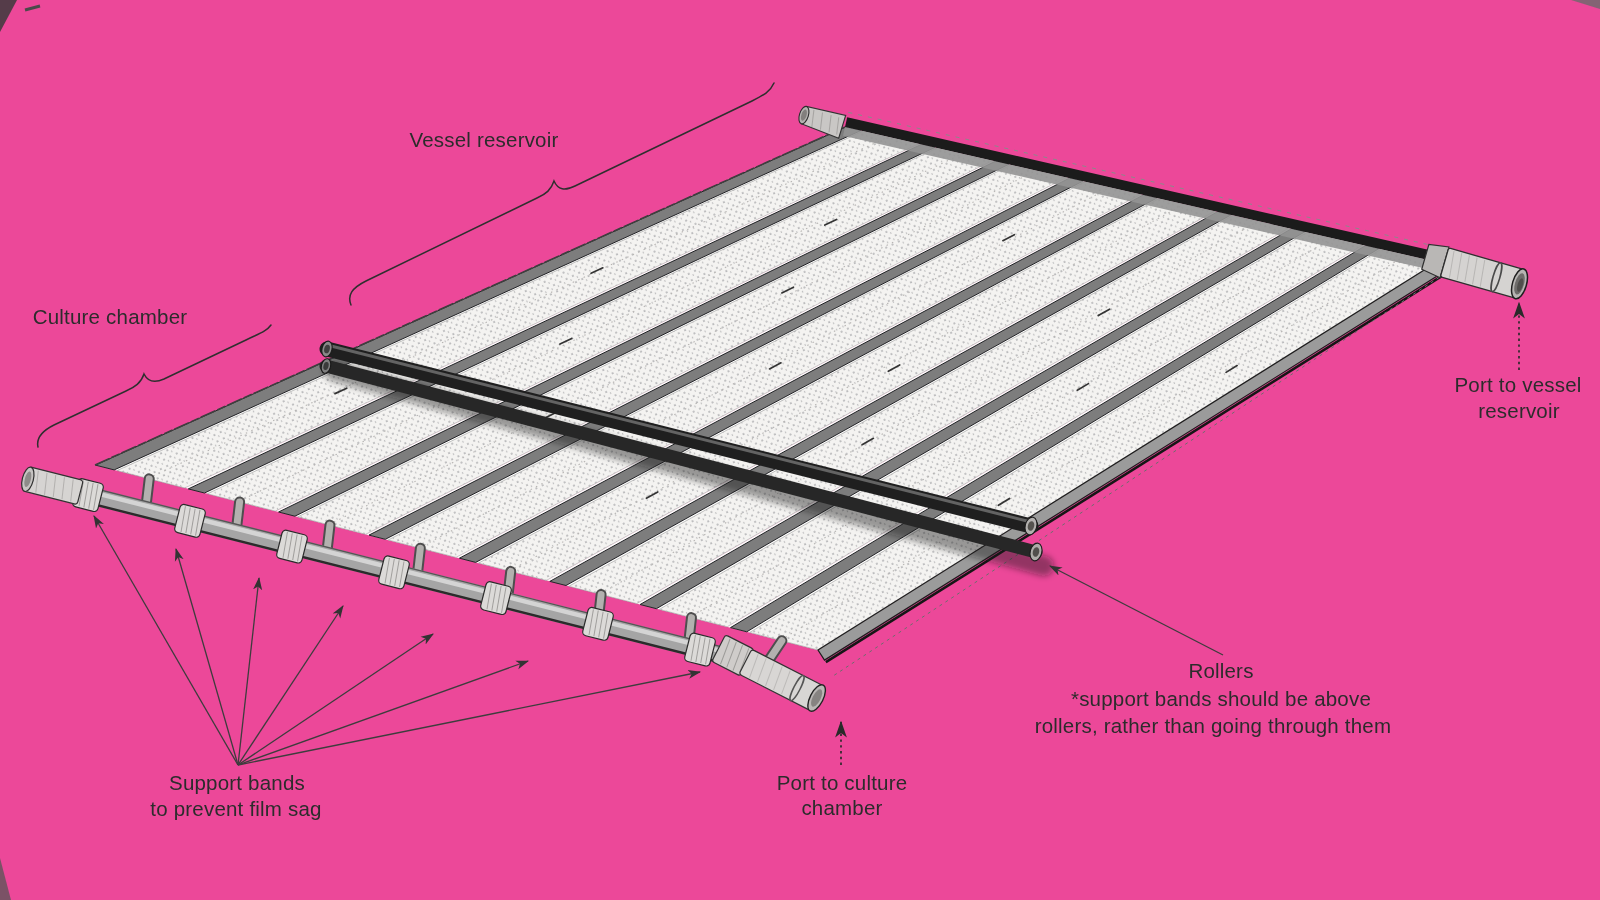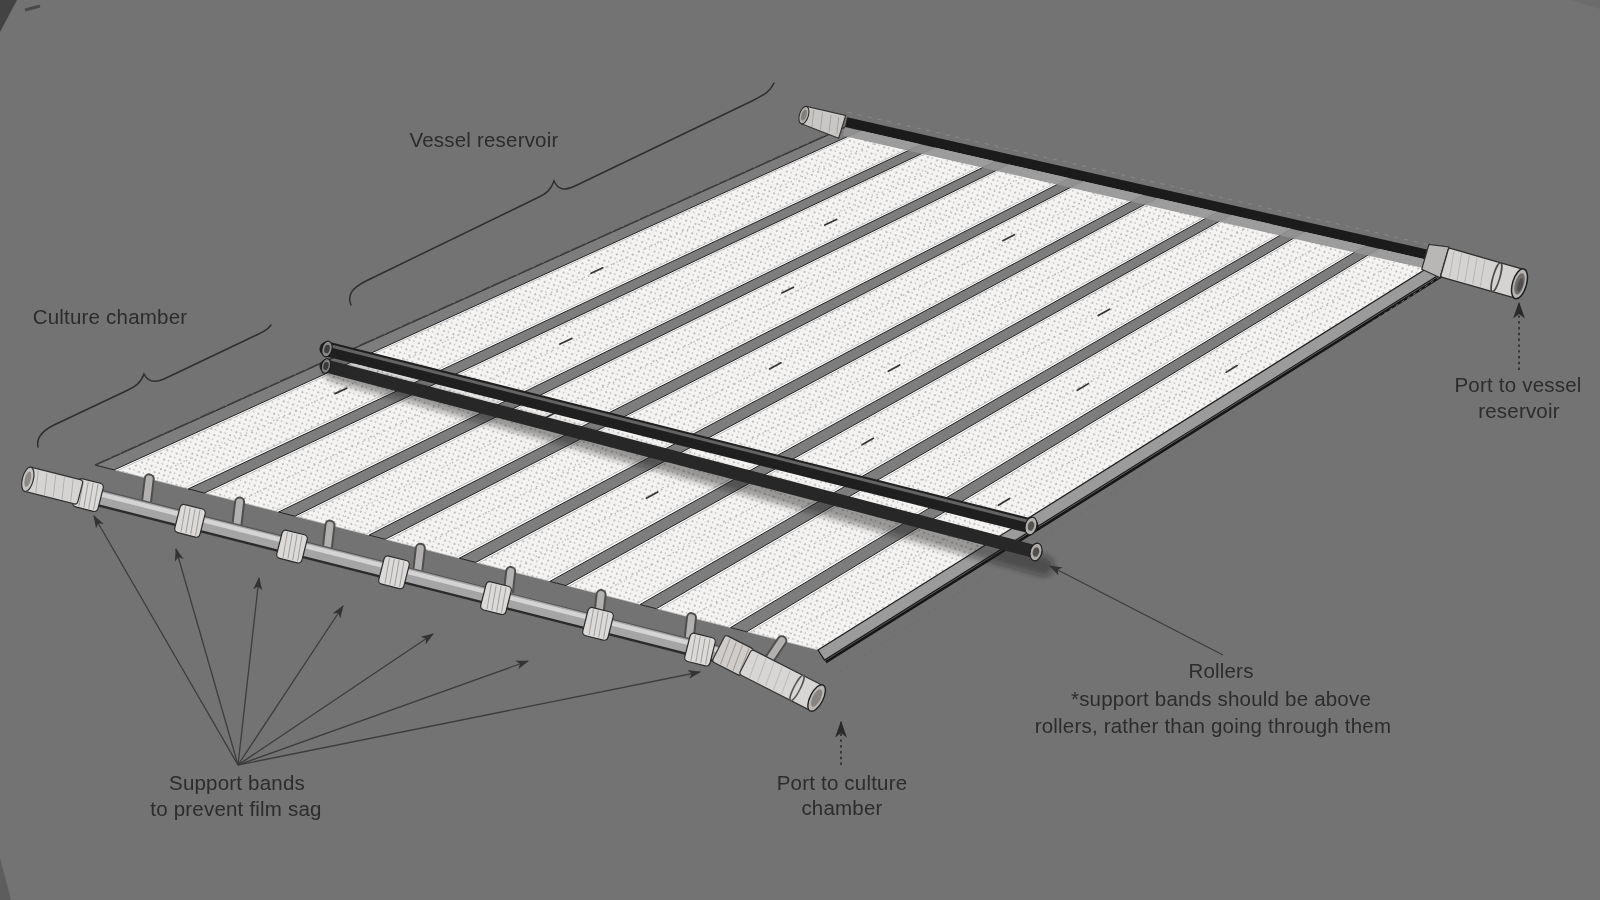--- a/index.html
+++ b/index.html
@@ -1,18 +1,18 @@
 <!DOCTYPE html>
 <html><head>
 <meta charset="utf-8">
 <style>
   html,body{margin:0;padding:0;background:#e8e8e8;}
   .canvas{
     position:relative;width:1600px;height:900px;overflow:hidden;
-    background:#737373;
+    background:#ec4899;
     font-family:"Liberation Sans", sans-serif;
   }
   svg text{
     font-family:"Liberation Sans", sans-serif;
     font-size:20.5px;
     fill:#2c2c2c;
     letter-spacing:0.2px;
   }
   .ann-line{stroke:#3d3d3d;stroke-width:1.3;fill:none;}
   .ann-dotted{stroke:#2b2b2b;stroke-width:1.7;fill:none;stroke-dasharray:2.4,3.4;}

